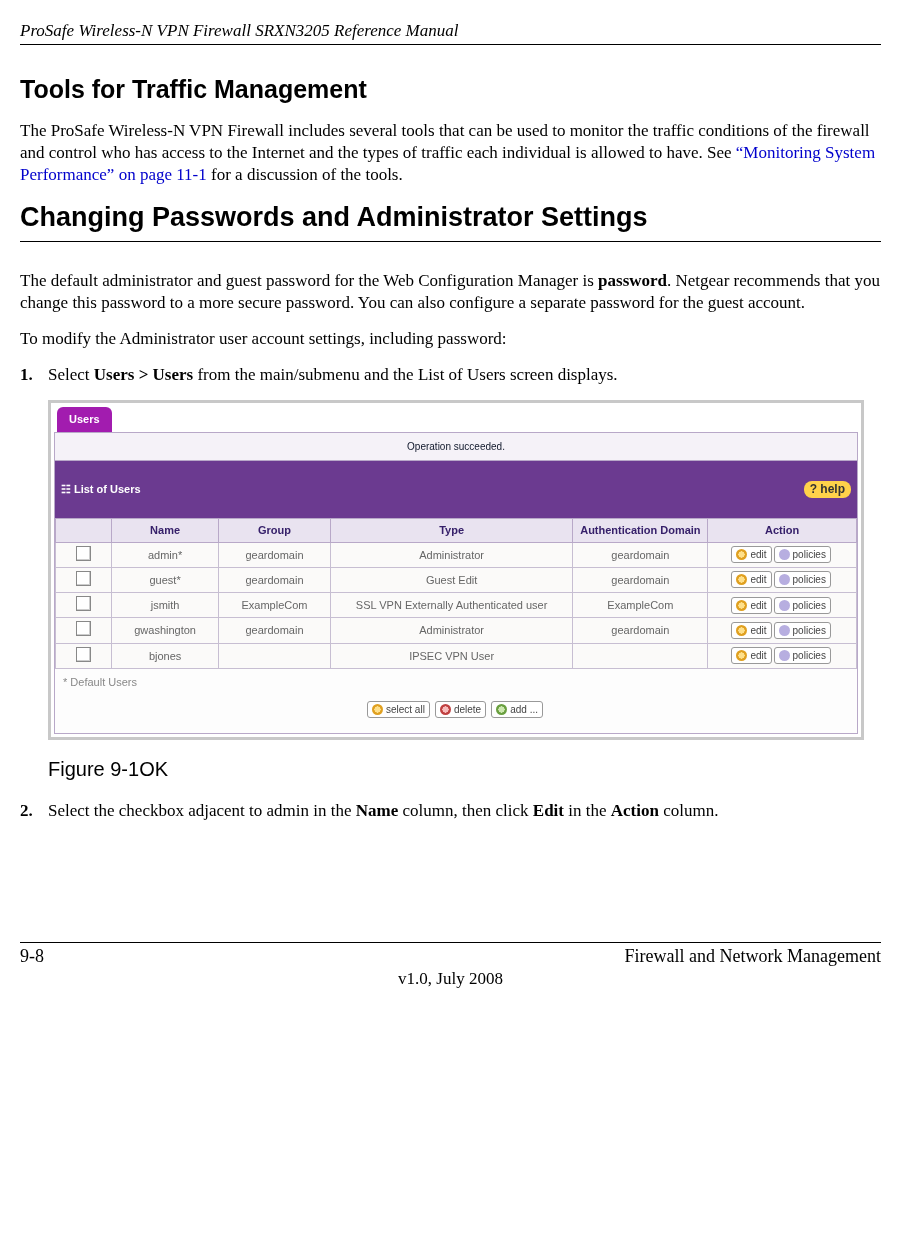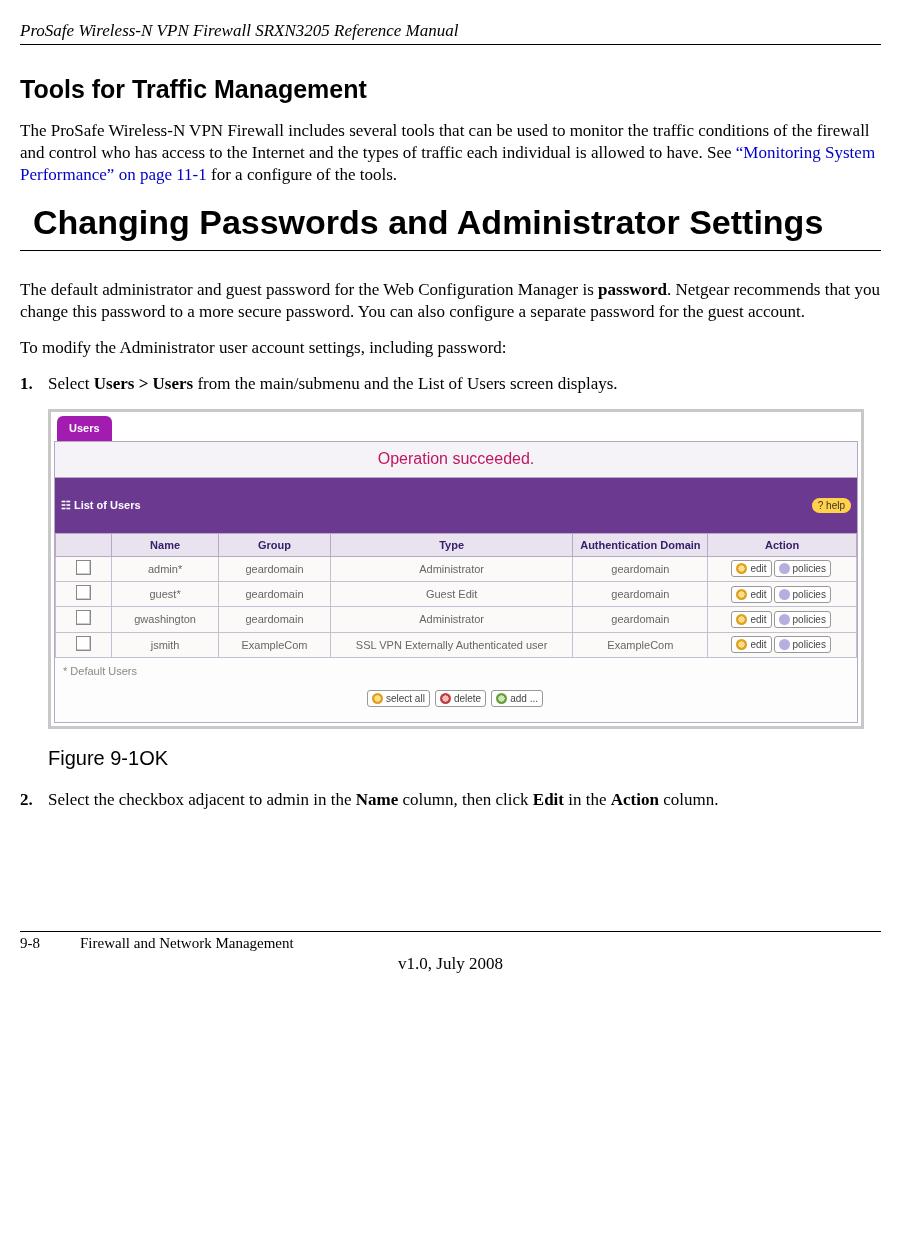--- a/index.html
+++ b/index.html
@@ -24,22 +24,22 @@
   }
   h2.section {
     font-family: Arial, Helvetica, sans-serif;
     font-weight: bold;
     font-size: 25px;
     margin: 0 0 14px 0;
   }
   h1.chapter {
     font-family: Arial, Helvetica, sans-serif;
     font-weight: bold;
-    font-size: 34px;
-    margin: 0 0 6px 13px;
+    font-size: 27px;
+    margin: 0 0 6px 0;
   }
   hr.chapter-rule {
     border: none;
     border-top: 1px solid #000;
     margin-top: 0;
     margin-bottom: 28px;
   }
   p { margin: 0 0 14px 0; }
   .link { color: #0000cc; }
   ol { margin: 0; padding: 0; list-style: none; }
@@ -68,43 +68,43 @@
     margin-left: 6px;
     margin-top: 4px;
   }
   .panel {
     border: 1px solid #b8a8c8;
     margin: 0 3px 3px 3px;
     background: #fdfdfd;
   }
   .opmsg {
     text-align: center;
-    color: #be185d;
+    color: #0f172a;
     padding: 7px 0;
-    font-size: 16px;
+    font-size: 10px;
     border-bottom: 1px solid #b8a8c8;
     background: #f5f2f8;
   }
   .subhead {
     background: #6b3a90;
     color: #fff;
     padding: 20px 6px;
     font-weight: bold;
     font-size: 11px;
     display: flex;
     justify-content: space-between;
     align-items: center;
   }
   .help-pill {
     background: #ffd24a;
     color: #333;
     border-radius: 8px;
     padding: 1px 6px;
-    font-size: 10px;
-    font-weight: normal;
+    font-size: 12px;
+    font-weight: bold;
   }
   table.users {
     width: 100%;
     border-collapse: collapse;
   }
   table.users th {
     background: #e9e3f0;
     color: #36206a;
     font-weight: bold;
     font-size: 11px;
@@ -161,40 +161,41 @@
     padding: 0 0 14px 0;
   }
   hr.bot {
     border: none;
     border-top: 1px solid #000;
     margin-top: 120px;
     margin-bottom: 2px;
   }
   .footer-line {
     display: flex;
-    font-size: 15px;
+    justify-content: space-between;
+    font-size: 18px;
     gap: 40px;
   }
   .footer-center {
     text-align: center;
     font-size: 17px;
     margin-top: 0;
   }
   .bold { font-weight: bold; }
 </style>
 </head>
 <body>
 
 <div class="header-italic">ProSafe Wireless-N VPN Firewall SRXN3205 Reference Manual</div>
 <hr class="top">
 
 <h2 class="section">Tools for Traffic Management</h2>
 
 <p>
-  <span>The ProSafe Wireless-N VPN Firewall includes several tools that can be used to monitor the traffic conditions of the firewall and control who has access to the Internet and the types of traffic each individual is allowed to have. See </span><span class="link">“Monitoring System Performance” on page 11-1</span><span> for a configure of the tools.</span>
+  <span>The ProSafe Wireless-N VPN Firewall includes several tools that can be used to monitor the traffic conditions of the firewall and control who has access to the Internet and the types of traffic each individual is allowed to have. See </span><span class="link">“Monitoring System Performance” on page 11-1</span><span> for a discussion of the tools.</span>
 </p>
 
 <h1 class="chapter">Changing Passwords and Administrator Settings</h1>
 <hr class="chapter-rule">
 
 <p>
   <span>The default administrator and guest password for the Web Configuration Manager is </span><span class="bold">password</span><span>. Netgear recommends that you change this password to a more secure password. You can also configure a separate password for the guest account.</span>
 </p>
 
 <p>To modify the Administrator user account settings, including password:</p>
@@ -256,40 +257,56 @@
                   <span class="ico ico-edit"></span>
                   <span>edit</span>
                 </span><span class="pill">
                   <span class="ico ico-pol"></span>
                   <span>policies</span>
                 </span>
             </td>
           </tr>
           <tr>
             <td><span class="chkbox"></span></td>
-            <td>gwashington</td>
-            <td>geardomain</td>
-            <td>Administrator</td>
-            <td>geardomain</td>
-            <td class="act-cell">
-              <span class="pill">
-                  <span class="ico ico-edit"></span>
-                  <span>edit</span>
-                </span><span class="pill">
-                  <span class="ico ico-pol"></span>
-                  <span>policies</span>
-                </span>
-            </td>
-          </tr>
-          <tr>
-            <td><span class="chkbox"></span></td>
             <td>jsmith</td>
             <td>ExampleCom</td>
             <td>SSL VPN Externally Authenticated user</td>
             <td>ExampleCom</td>
+            <td class="act-cell">
+              <span class="pill">
+                  <span class="ico ico-edit"></span>
+                  <span>edit</span>
+                </span><span class="pill">
+                  <span class="ico ico-pol"></span>
+                  <span>policies</span>
+                </span>
+            </td>
+          </tr>
+          <tr>
+            <td><span class="chkbox"></span></td>
+            <td>gwashington</td>
+            <td>geardomain</td>
+            <td>Administrator</td>
+            <td>geardomain</td>
+            <td class="act-cell">
+              <span class="pill">
+                  <span class="ico ico-edit"></span>
+                  <span>edit</span>
+                </span><span class="pill">
+                  <span class="ico ico-pol"></span>
+                  <span>policies</span>
+                </span>
+            </td>
+          </tr>
+          <tr>
+            <td><span class="chkbox"></span></td>
+            <td>bjones</td>
+            <td></td>
+            <td>IPSEC VPN User</td>
+            <td></td>
             <td class="act-cell">
               <span class="pill">
                   <span class="ico ico-edit"></span>
                   <span>edit</span>
                 </span><span class="pill">
                   <span class="ico ico-pol"></span>
                   <span>policies</span>
                 </span>
             </td>
           </tr>

